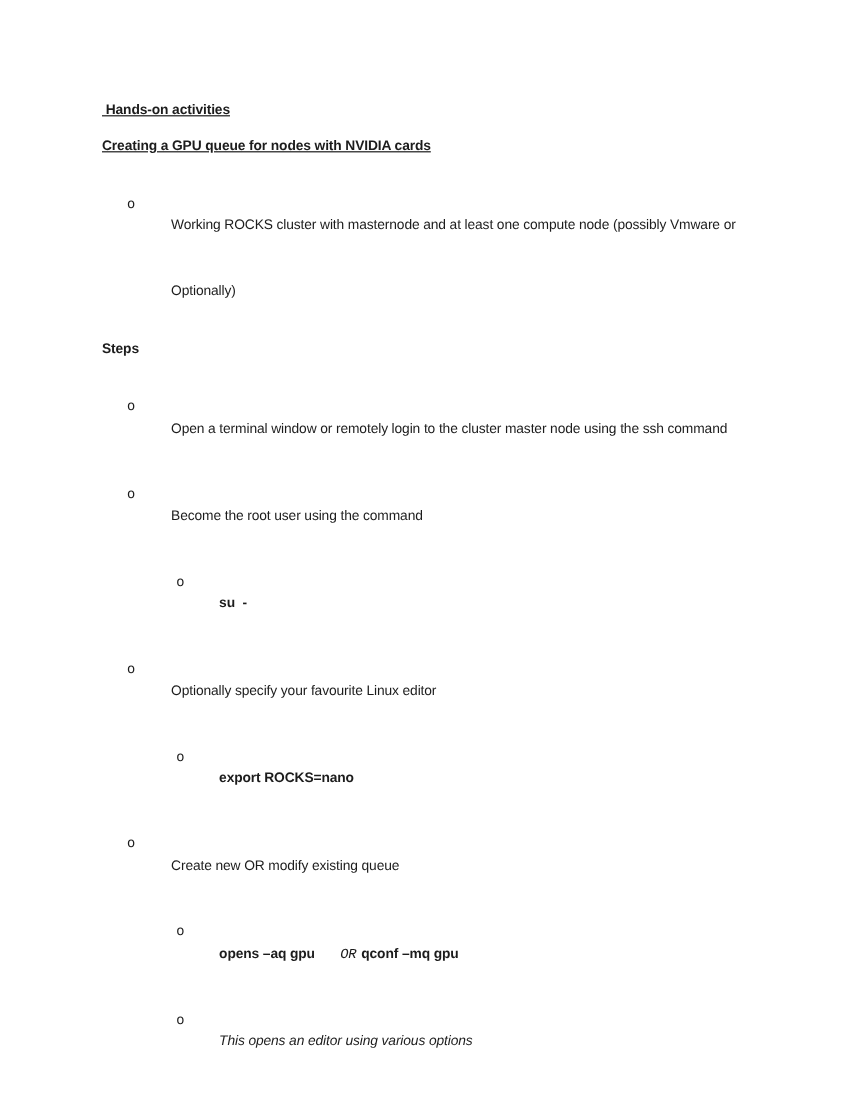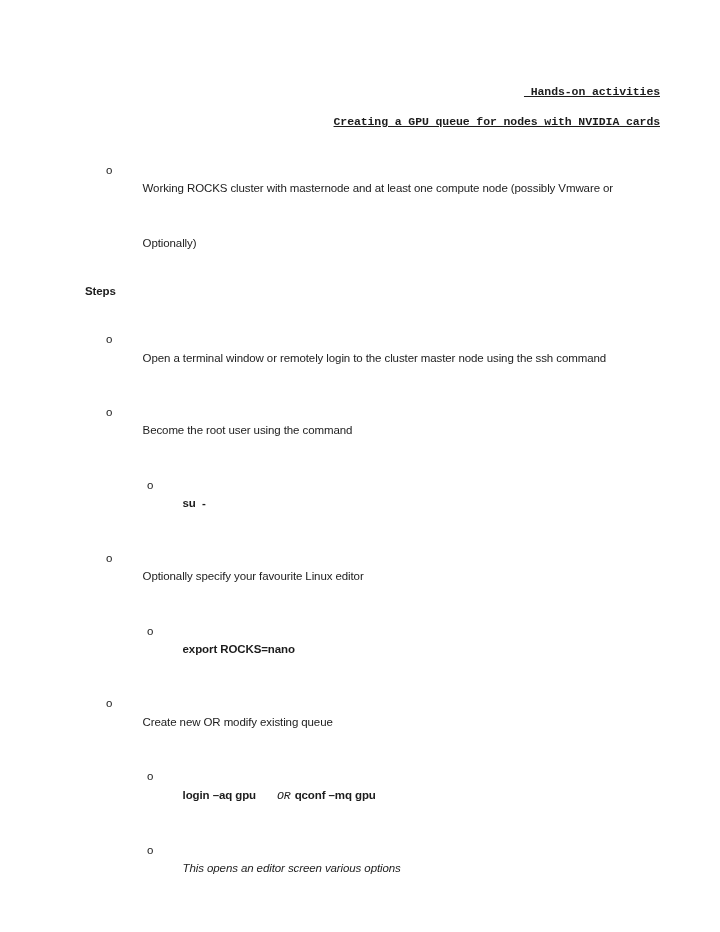--- a/index.html
+++ b/index.html
@@ -8,21 +8,21 @@
     width:720px;height:932px;
     background:#ffffff;
     font-family:"Liberation Sans",sans-serif;
     font-size:11.5px;
     letter-spacing:-0.1px;
     color:#1c1c1c;
     overflow:hidden;
   }
   .content{padding:83px 60px 0 85px;}
   .line{position:relative;line-height:18.2px;white-space:pre-wrap;}
-  .center{text-align:right;font-family:Liberation Mono, monospace;}
+  .center{text-align:left;}
   .b{font-weight:bold;}
   .i{font-style:italic;}
   .u{text-decoration:underline;}
   .pre{white-space:pre;}
   .mt12{margin-top:11.8px;}
   
   .l1{padding-left:39px;}
   .l1 > .marker{position:absolute;left:21px;}
   .l2{padding-left:79px;}
   .l2 > .marker{position:absolute;left:62px;}
@@ -70,21 +70,21 @@
       <span class="marker">o</span>
       <span class="b">export ROCKS=nano</span>
     </div>
 
     <div class="line l1">
       <span class="marker">o</span>
       <span>Create new OR modify existing queue</span>
     </div>
     <div class="line l2">
       <span class="marker">o</span>
-      <span class="b">login –aq gpu</span><span class="orword">OR</span><span class="b">qconf –mq gpu</span>
+      <span class="b">opens –aq gpu</span><span class="orword">OR</span><span class="b">qconf –mq gpu</span>
     </div>
     <div class="line l2">
       <span class="marker">o</span>
-      <span class="i">This opens an editor screen various options</span>
+      <span class="i">This opens an editor using various options</span>
     </div>
 
   </div>
 </div>
 
 </body></html>

